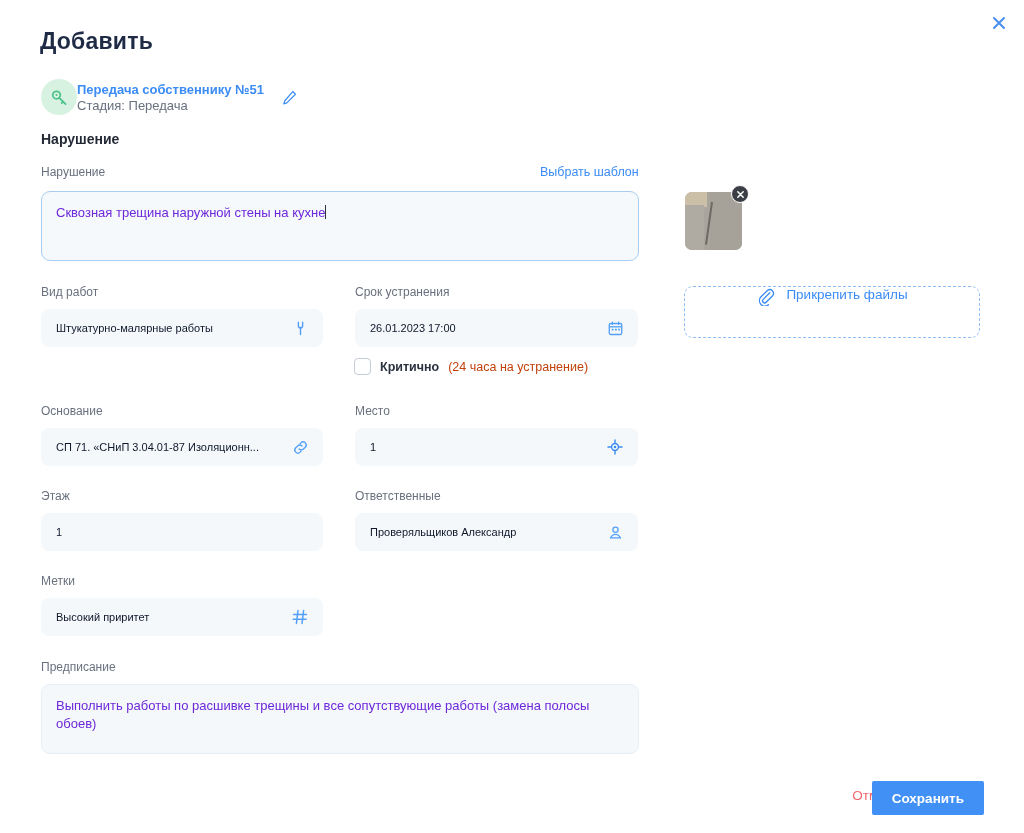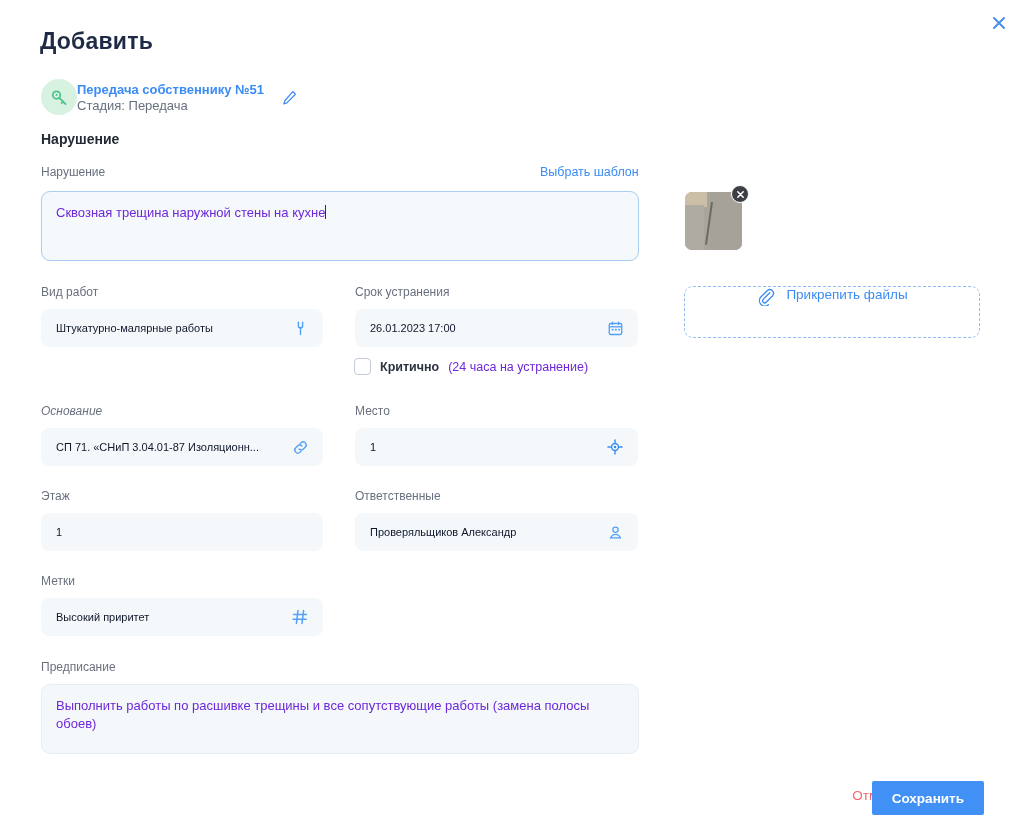--- a/index.html
+++ b/index.html
@@ -184,21 +184,21 @@
     cursor: pointer;
     flex: 0 0 auto;
   }
   .chk-label {
     font-size: 12.5px;
     font-weight: bold;
     color: #2b3240;
   }
   .chk-hint {
     font-size: 12.5px;
-    color: #6d28d9;
+    color: #c2410c;
   }
 
   
   .thumb-wrap {
     position: absolute;
     left: 685px;
     top: 192px;
     width: 57px;
     height: 58px;
   }
@@ -347,21 +347,21 @@
       </svg>
     </span>
   </div>
 
   <div class="chk-row">
     <span class="chk-box"></span>
     <span class="chk-label">Критично</span>
     <span class="chk-hint">(24 часа на устранение)</span>
   </div>
 
-  <div class="field-label" style="left:41px; top:404px;font-style:italic;">Основание</div>
+  <div class="field-label" style="left:41px; top:404px;">Основание</div>
   <div class="input-box" style="left:41px; top:428px; width:282px; height:38px;">
     <span class="val">СП 71. «СНиП 3.04.01-87 Изоляционн...</span>
     <span class="suffix-icon">
       <svg width="17" height="17" viewBox="0 0 24 24" fill="none" aria-hidden="true">
         <path d="M10 14.2 a4.3 4.3 0 0 0 6.1 0 l2.6-2.6 a4.3 4.3 0 0 0-6.1-6.1 L11.4 6.7" stroke="#55a0f7" stroke-width="1.9" stroke-linecap="round"></path>
         <path d="M14 9.8 a4.3 4.3 0 0 0-6.1 0 L5.3 12.4 a4.3 4.3 0 0 0 6.1 6.1 L12.6 17.3" stroke="#55a0f7" stroke-width="1.9" stroke-linecap="round"></path>
       </svg>
     </span>
   </div>
 

